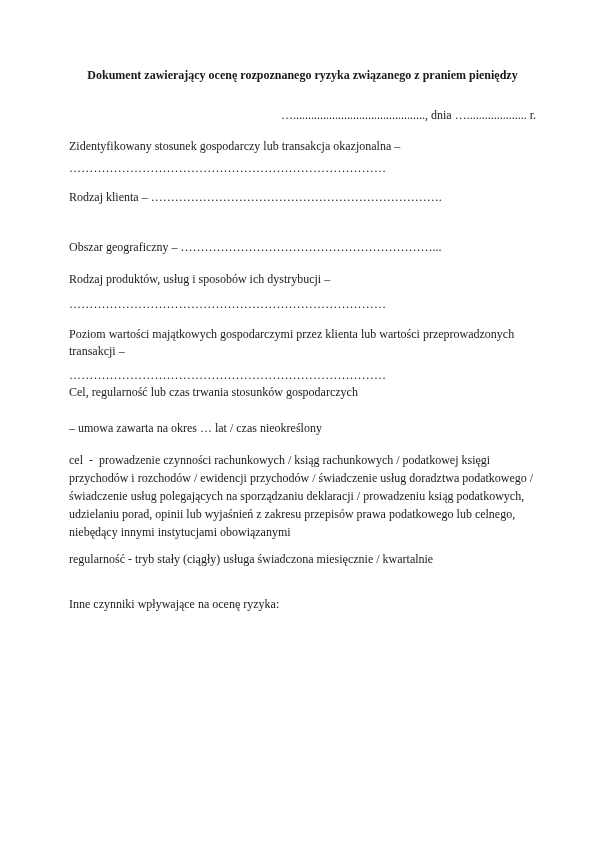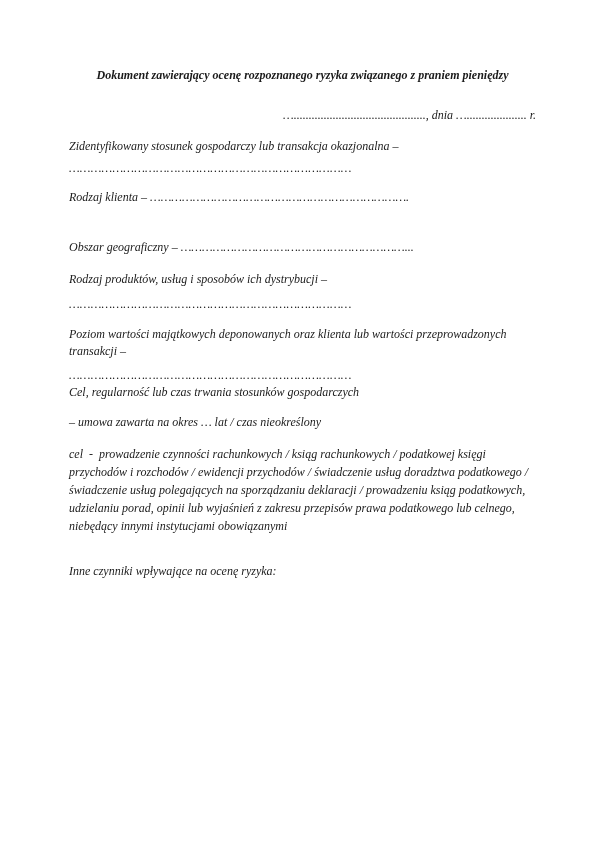--- a/index.html
+++ b/index.html
@@ -15,21 +15,20 @@
     background: #ffffff;
     color: #1a1a1a;
     font-family: "Liberation Serif", "DejaVu Serif", serif;
     font-size: 12px;
     line-height: 17px;
     overflow: hidden;
     box-sizing: border-box;
   }
   .content {
     padding: 67px 64px 0 69px;
-    font-style: italic;
   }
   p { margin: 0; }
   .title-line {
     text-align: center;
     font-weight: bold;
     line-height: 16px;
     white-space: pre-wrap;
   }
   .date-line {
     margin-top: 24px;
@@ -48,21 +47,21 @@
   }
   .mt-rel      { margin-top: 14px; }
   .mt-fill1    { margin-top: 5px;  }
   .mt-client   { margin-top: 12px; }
   .mt-geo      { margin-top: 33px; }
   .mt-products { margin-top: 15px; }
   .mt-fill2    { margin-top: 8px;  }
   .mt-level    { margin-top: 13px; }
   .mt-fill3    { margin-top: 7px;  }
   .mt-purpose  { margin-top: 0; }
-  .mt-umowa    { margin-top: 13px; }
+  .mt-umowa    { margin-top: 19px; }
   .mt-detail   { margin-top: 14px; line-height: 18px; white-space: pre-wrap; }
   .mt-reg      { margin-top: 10px; }
   .mt-other    { margin-top: 28px; }
 </style>
 </head>
 <body>
 
 <div class="page">
   <div class="content">
 
@@ -73,26 +72,27 @@
     <p class="mt-rel">Zidentyfikowany stosunek gospodarczy lub transakcja okazjonalna –</p>
     <p class="fill-line mt-fill1">……………………………………………………………………</p>
 
     <p class="label-fill mt-client">Rodzaj klienta – ……………………………………………………………….</p>
 
     <p class="label-fill mt-geo">Obszar geograficzny – ………………………………………………………...</p>
 
     <p class="mt-products">Rodzaj produktów, usług i sposobów ich dystrybucji –</p>
     <p class="fill-line mt-fill2">……………………………………………………………………</p>
 
-    <p class="mt-level">Poziom wartości majątkowych deponowanych oraz klienta lub wartości przeprowadzonych transakcji –</p>
+    <p class="mt-level">Poziom wartości majątkowych gospodarczymi przez klienta lub wartości przeprowadzonych transakcji –</p>
     <p class="fill-line mt-fill3">……………………………………………………………………</p>
 
     <p class="mt-purpose">Cel, regularność lub czas trwania stosunków gospodarczych</p>
 
     <p class="mt-umowa">– umowa zawarta na okres … lat / czas nieokreślony</p>
 
     <p class="mt-detail">cel  -  prowadzenie czynności rachunkowych / ksiąg rachunkowych / podatkowej księgi przychodów i rozchodów / ewidencji przychodów / świadczenie usług doradztwa podatkowego / świadczenie usług polegających na sporządzaniu deklaracji / prowadzeniu ksiąg podatkowych, udzielaniu porad, opinii lub wyjaśnień z zakresu przepisów prawa podatkowego lub celnego, niebędący innymi instytucjami obowiązanymi</p>
 
+    <p class="mt-reg">regularność - tryb stały (ciągły) usługa świadczona miesięcznie / kwartalnie</p>
 
     <p class="mt-other">Inne czynniki wpływające na ocenę ryzyka:</p>
 
   </div>
 </div>
 
 </body></html>

